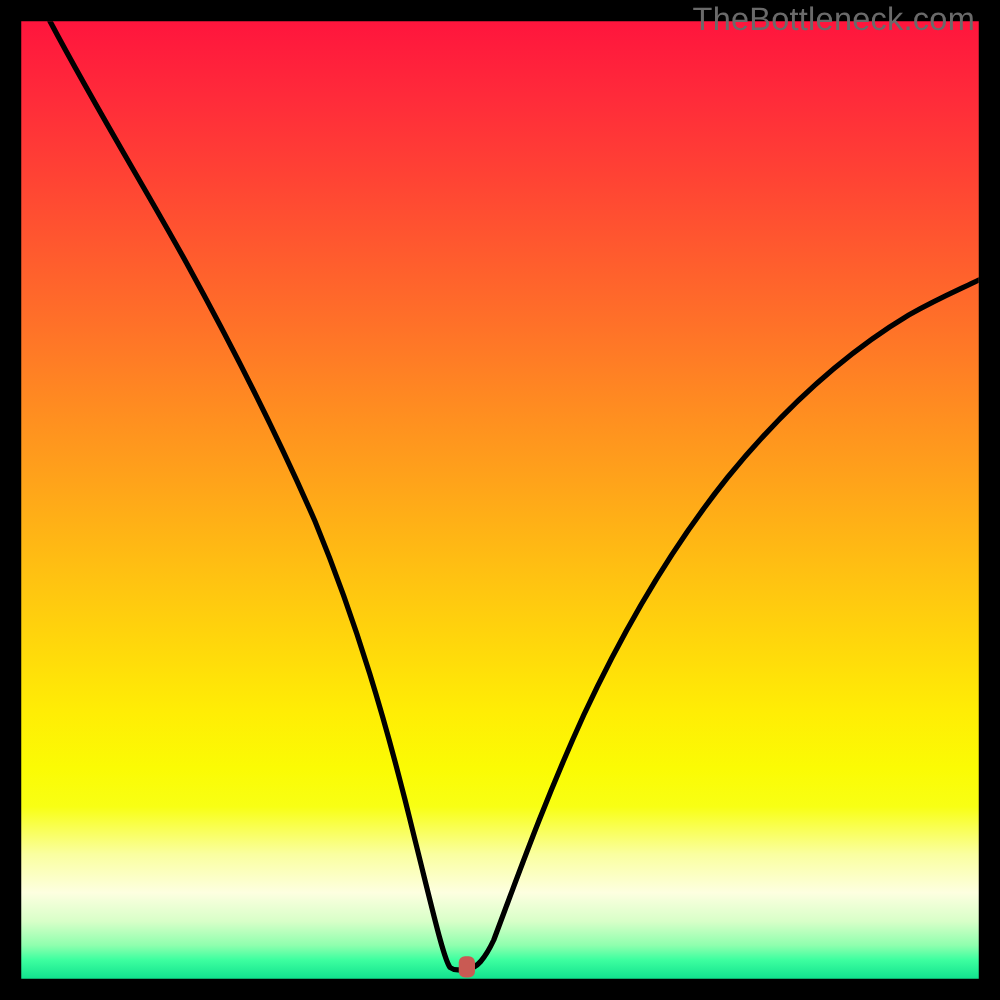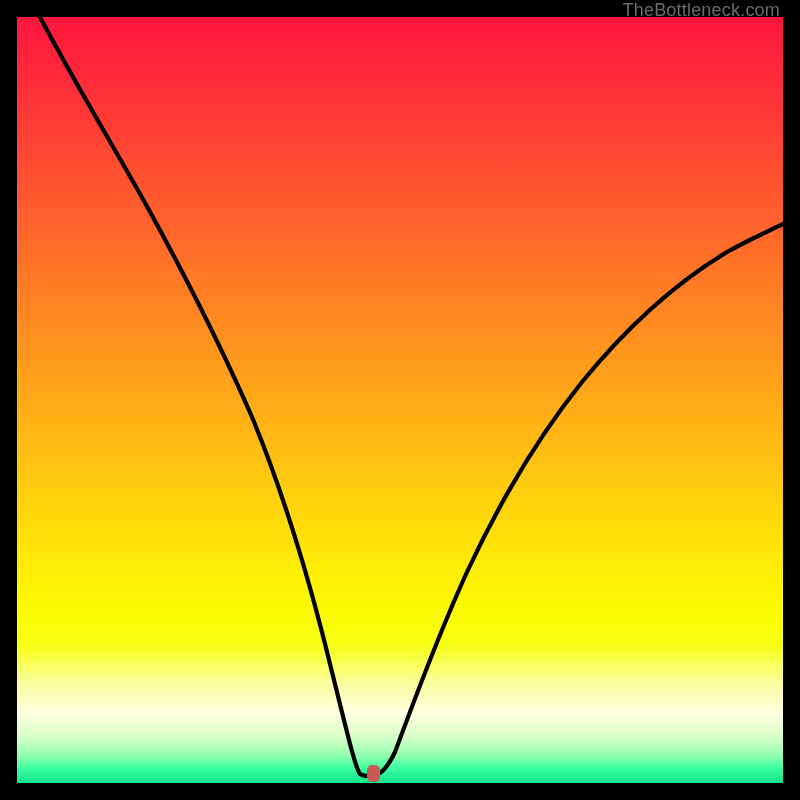--- a/index.html
+++ b/index.html
@@ -51,21 +51,21 @@
     left: 0;
     top: 0;
     width: 766px;
     height: 766px;
   }
   .watermark {
     position: absolute;
     top: 0px;
     right: 20px;
     color: #6a6a6a;
-    font-size: 18px;
+    font-size: 26px;
     font-weight: 500;
     letter-spacing: 0.2px;
     user-select: none;
   }
   .dot {
     position: absolute;
     width: 13px;
     height: 17px;
     background: #c95a53;
     border-radius: 5px;

